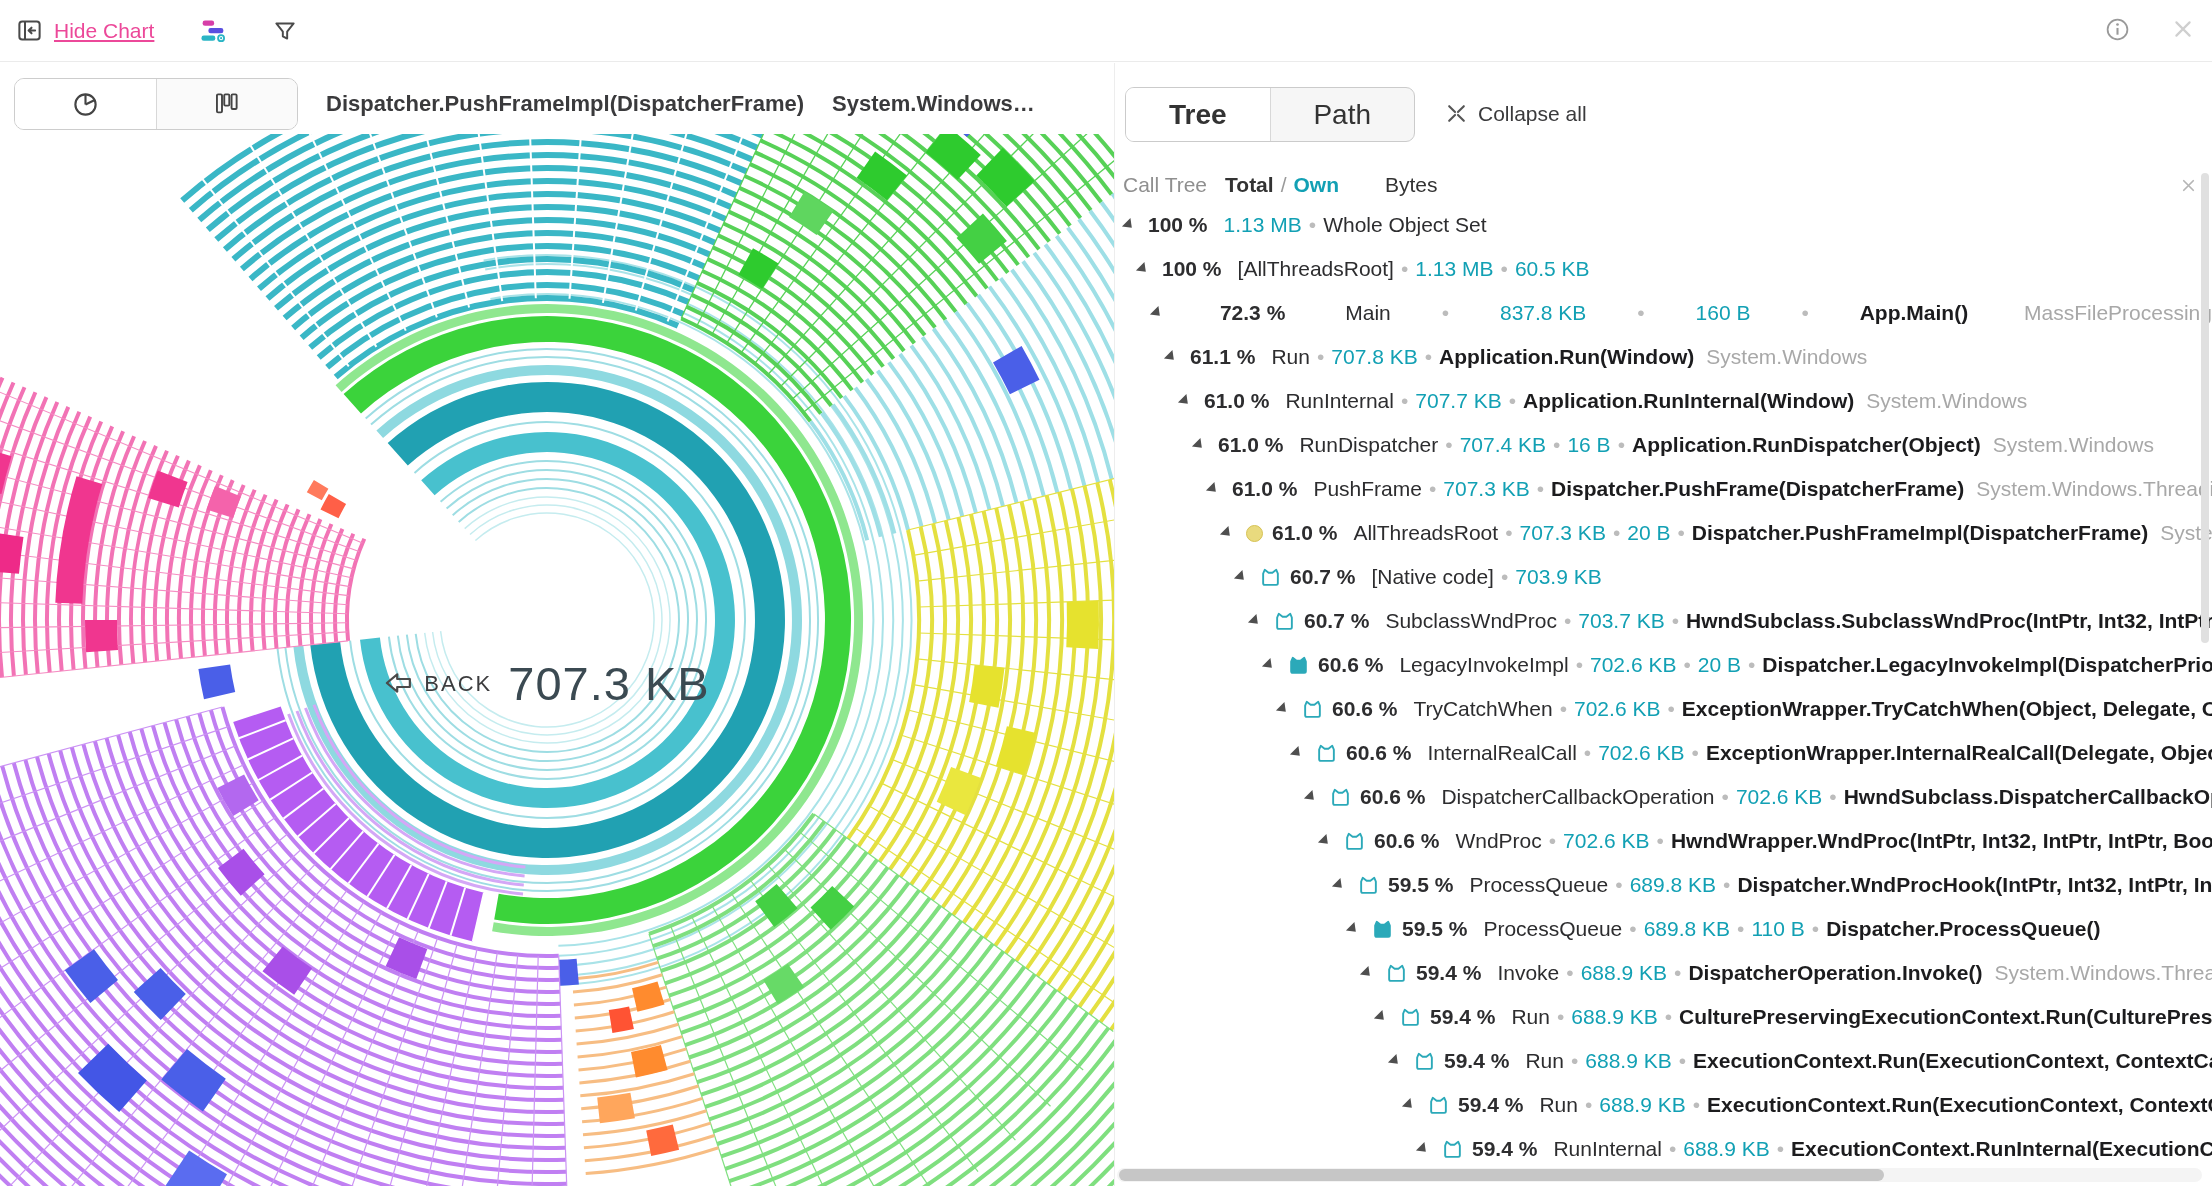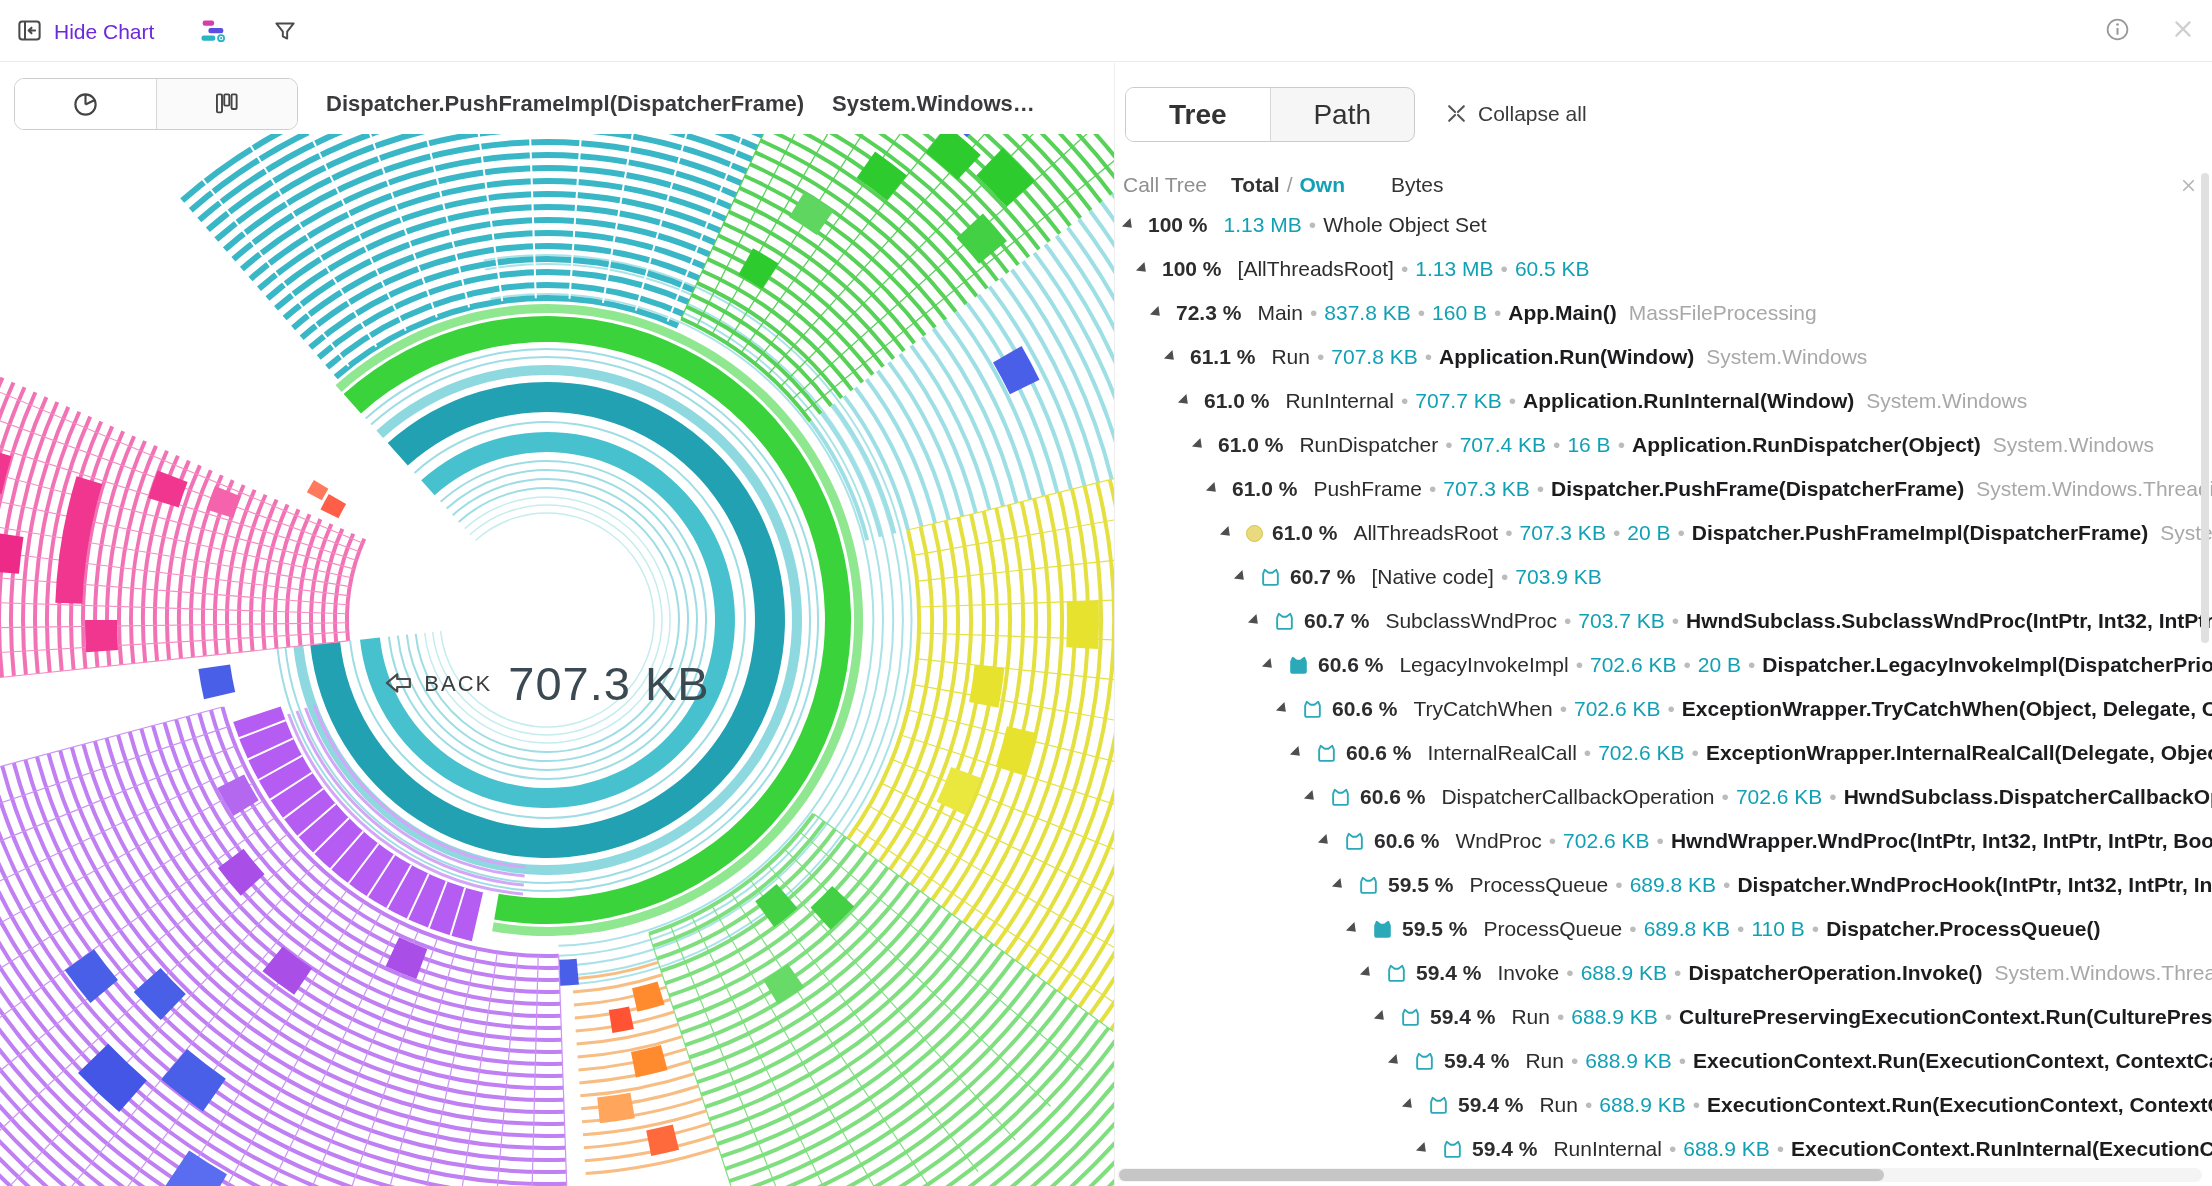--- a/index.html
+++ b/index.html
@@ -2,21 +2,21 @@
 <html><head>
 <meta charset="utf-8">
 <style>
   html,body{margin:0;padding:0;width:2212px;height:1186px;overflow:hidden;background:#fff;
             font-family:"Liberation Sans","DejaVu Sans",sans-serif;color:#2d2d2f;}
   #app{position:relative;width:2212px;height:1186px;background:#fff;}
 
   
   .toolbar{position:absolute;left:0;top:0;width:2212px;height:62px;background:#fff;
            border-bottom:1px solid #ebebeb;display:flex;align-items:center;padding-left:16px;box-sizing:border-box;}
-  .tb-btn{display:flex;align-items:flex-end;gap:11px;font-size:21px;color:#6d28d9;cursor:default;}
+  .tb-btn{display:flex;align-items:center;gap:11px;font-size:21px;color:#ec4899;cursor:default;text-decoration:underline;}
   .tb-icon{margin-left:44px;display:flex;align-items:center;}
   .tb-right{position:absolute;right:18px;top:0;height:62px;display:flex;align-items:center;gap:42px;}
 
   
   .chart-panel{position:absolute;left:0;top:63px;width:1114px;height:1123px;background:#fff;overflow:hidden;}
   #sunburst{position:absolute;left:0;top:71px;width:1114px;height:1052px;}
   .chart-header{position:absolute;left:14px;top:15px;right:6px;height:52px;display:flex;align-items:center;gap:28px;}
   .seg{display:flex;width:282px;height:50px;border:1px solid #cdcdcd;border-radius:10px;overflow:hidden;background:#fff;flex:none;}
   .seg-btn{flex:1;display:flex;align-items:center;justify-content:center;background:#fff;}
   .seg-btn + .seg-btn{border-left:1px solid #d8d8d8;background:#fafafa;}
@@ -30,21 +30,21 @@
   .tree-panel{position:absolute;left:1114px;top:63px;width:1098px;height:1123px;background:#fff;
               border-left:1px solid #ededed;box-sizing:border-box;overflow:hidden;}
   .tabs{position:absolute;left:10px;top:24px;width:288px;height:53px;border:1px solid #cbcbcb;border-radius:9px;
         display:flex;overflow:hidden;background:#f6f6f6;}
   .tab{flex:1;display:flex;align-items:center;justify-content:center;font-size:28px;color:#333;}
   .tab.selected{background:#fff;font-weight:600;}
   .tab + .tab{border-left:1px solid #d8d8d8;}
   .collapse-all{position:absolute;left:330px;top:24px;height:53px;display:flex;align-items:center;gap:10px;
                 font-size:21px;color:#3a3a3c;}
   .cols-header{position:absolute;left:8px;right:14px;top:104px;height:36px;display:flex;align-items:center;font-size:21px;}
-  .h-calltree{color:#8f8f8f;margin-right:24px;}
+  .h-calltree{color:#8f8f8f;margin-right:18px;}
   .h-total{color:#333;font-weight:700;}
   .h-slash{color:#9a9a9a;margin:0 7px;}
   .h-own{color:#12a0b4;font-weight:700;}
   .h-bytes{color:#333;margin-left:46px;}
   .h-spacer{flex:1;}
   #rows{position:absolute;left:0;right:0;top:140px;bottom:22px;overflow:hidden;}
   .row{display:flex;align-items:center;height:44px;white-space:nowrap;overflow:hidden;font-size:21px;}
   .arrow{width:0;height:0;border-left:6px solid transparent;border-right:6px solid transparent;
          border-top:8px solid #4f4f4f;transform:rotate(-45deg);margin-right:13px;flex:none;}
   .cat{flex:none;margin-right:9px;}
@@ -615,21 +615,21 @@
         </div>
         <div class="row" style="padding-left: 22px;">
           <span class="arrow"></span>
           <span class="pct">100 %</span>
           <span class="p-name">[AllThreadsRoot]</span>
           <span class="p-sep">•</span>
           <span class="p-size">1.13 MB</span>
           <span class="p-sep">•</span>
           <span class="p-size">60.5 KB</span>
         </div>
-        <div class="row" style="padding-left: 36px;">
+        <div class="row" style="padding-left: 36px; justify-content: space-between;">
           <span class="arrow"></span>
           <span class="pct">72.3 %</span>
           <span class="p-name">Main</span>
           <span class="p-sep">•</span>
           <span class="p-size">837.8 KB</span>
           <span class="p-sep">•</span>
           <span class="p-size">160 B</span>
           <span class="p-sep">•</span>
           <span class="p-bold">App.Main()</span>
           <span class="p-ns">MassFileProcessing</span>

